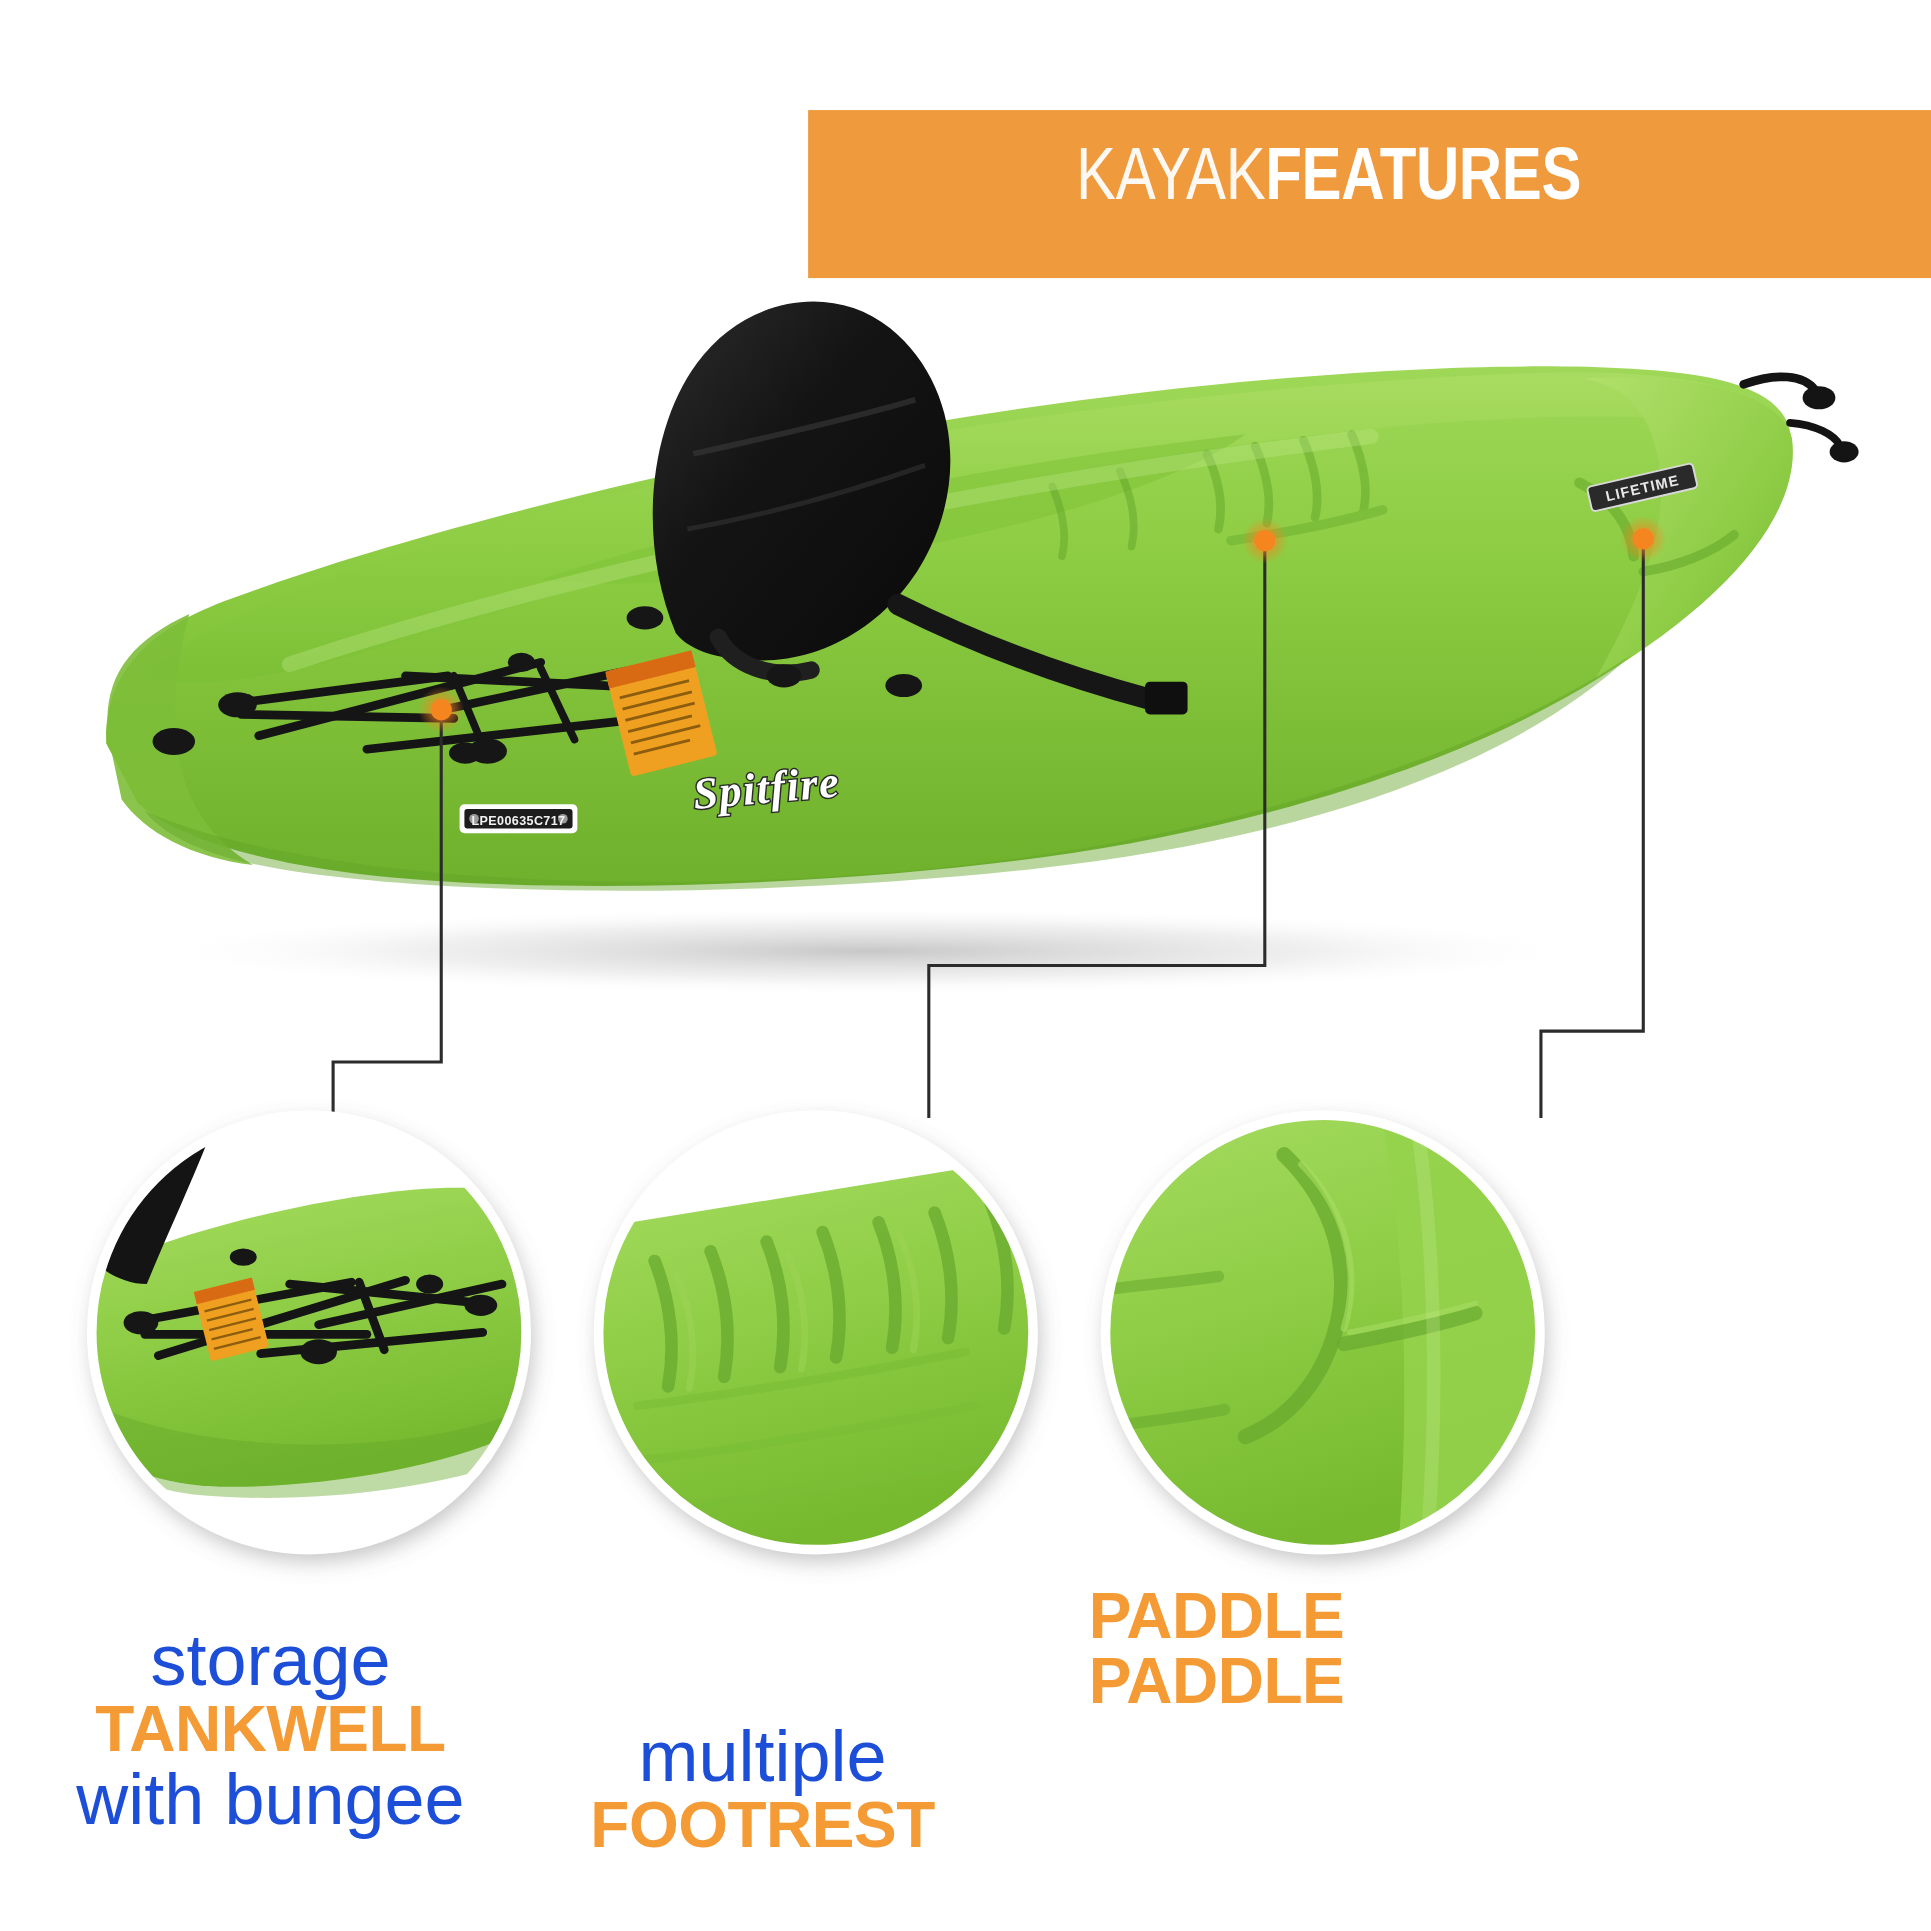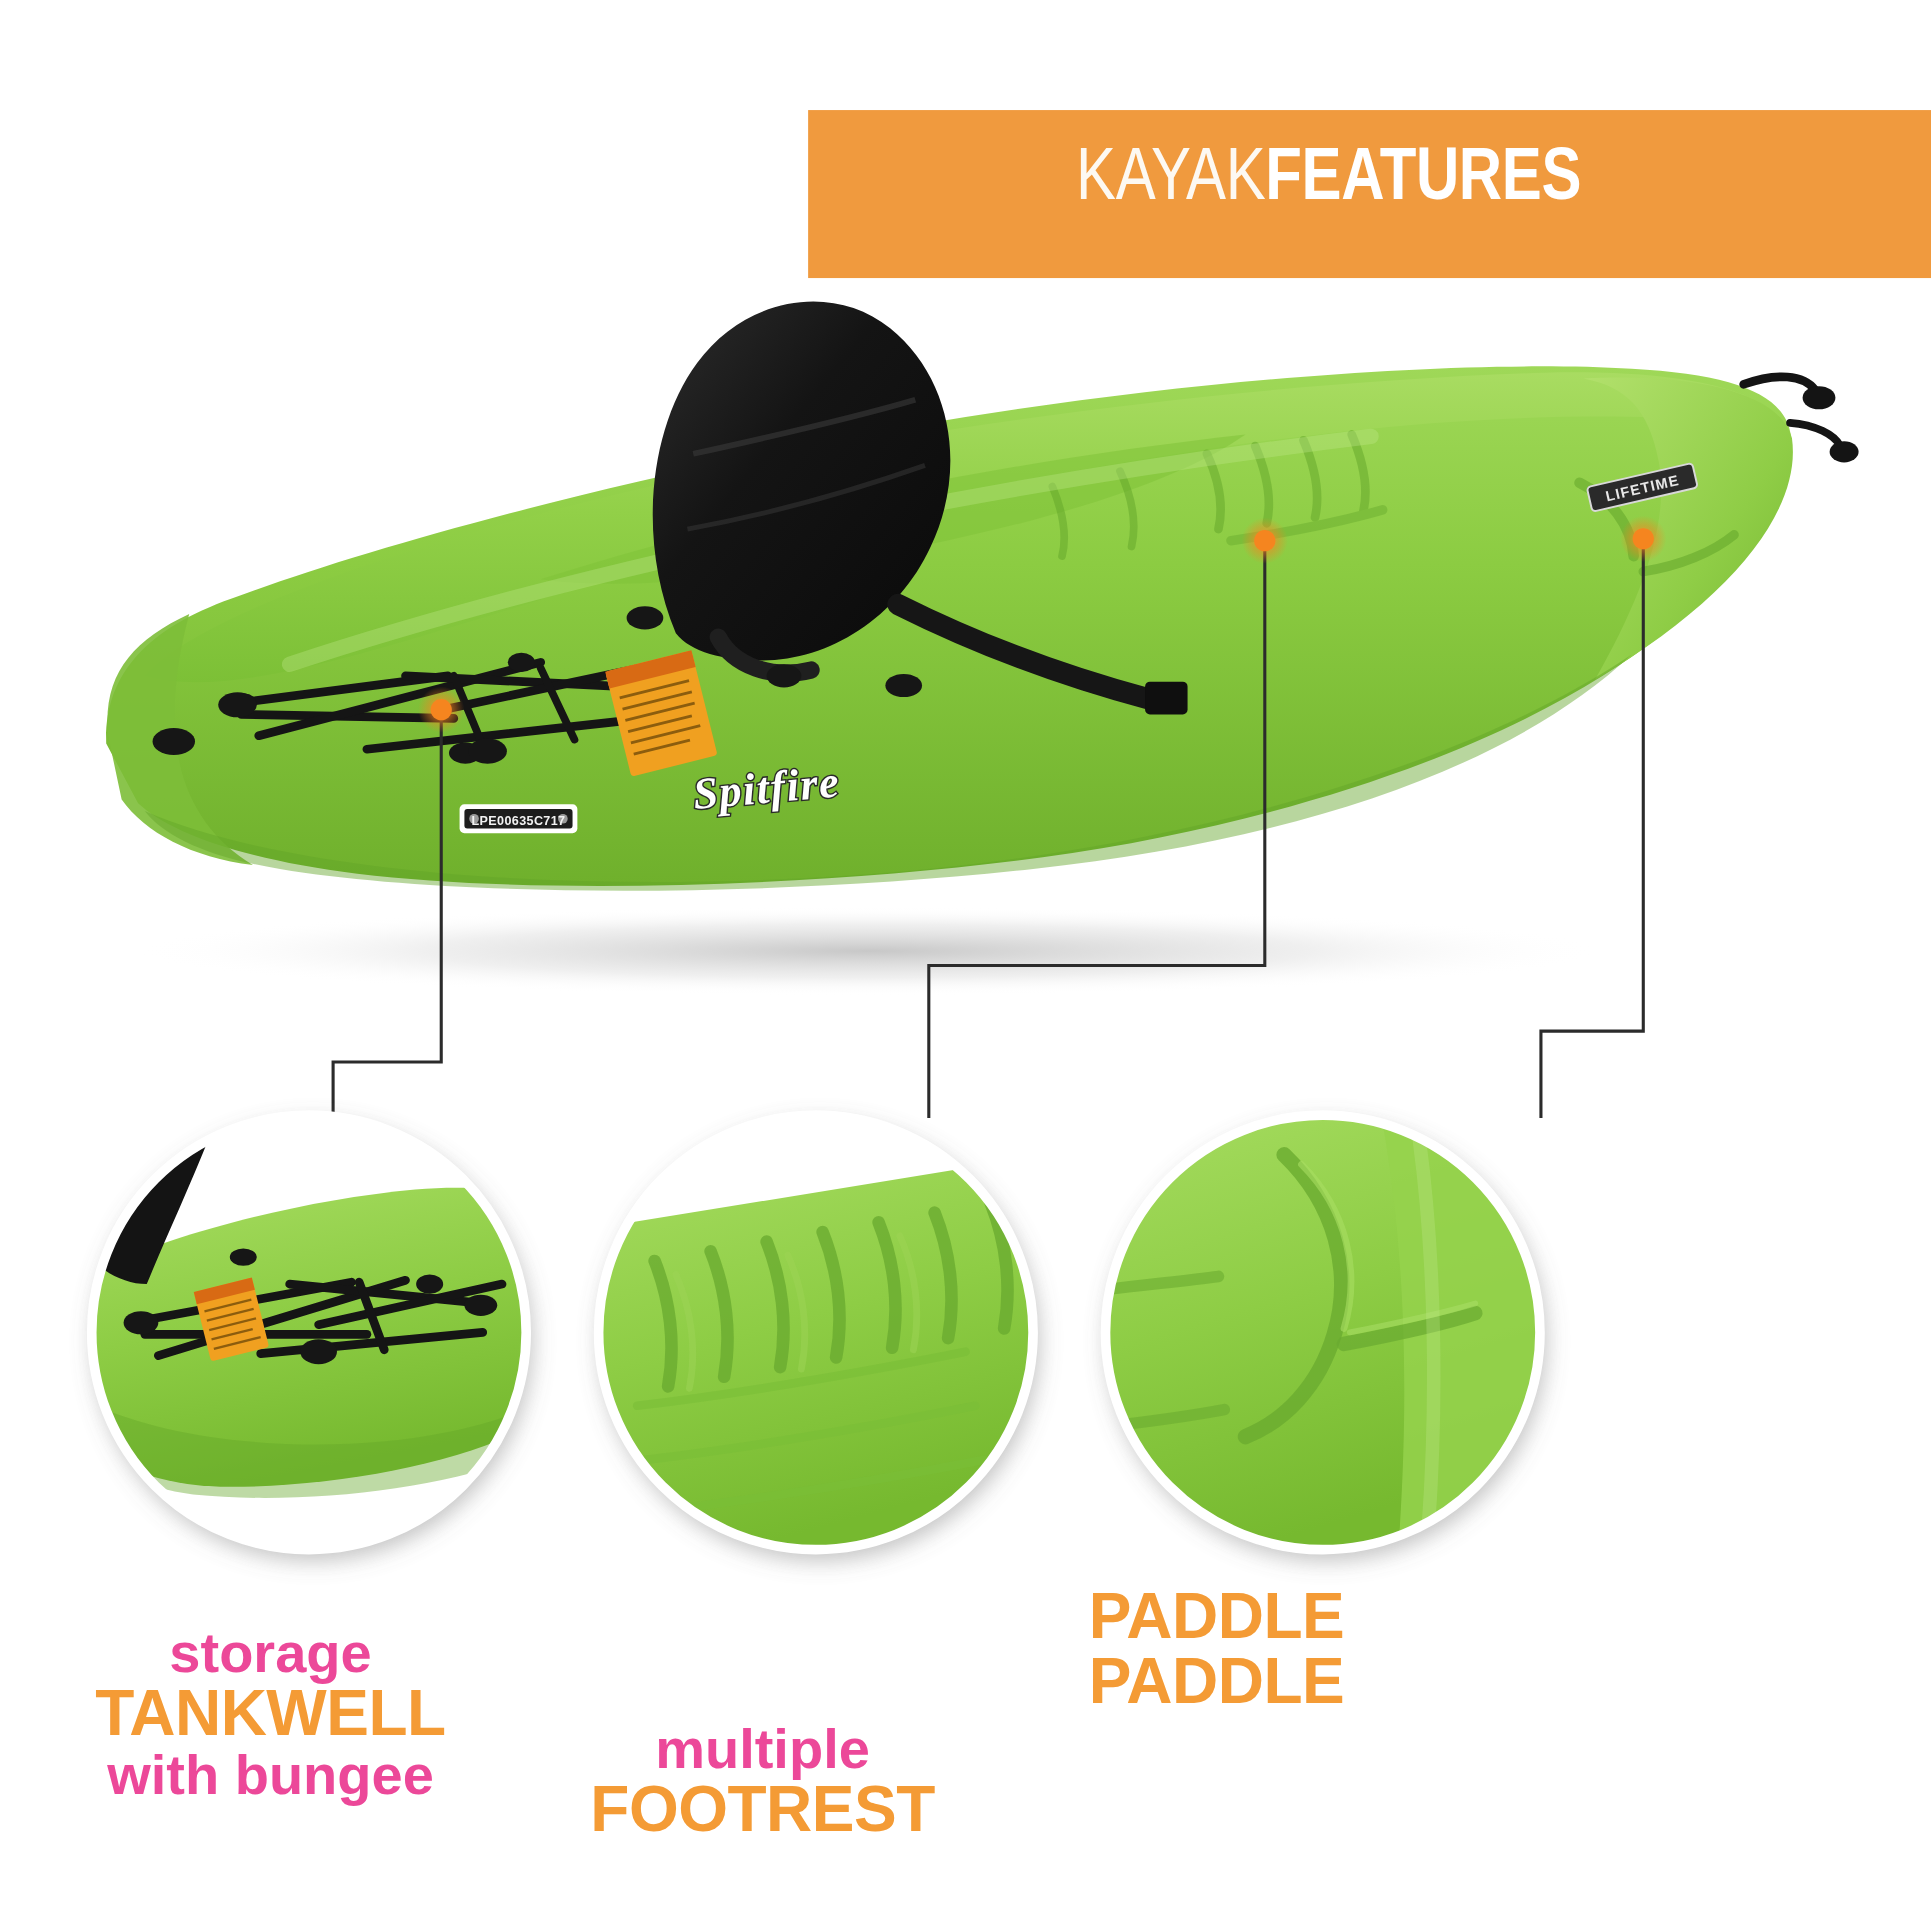--- a/index.html
+++ b/index.html
@@ -28,21 +28,21 @@
 
   
   #stage{ position:absolute; left:0; top:0; width:1931px; height:1931px; }
 
   
   .caption{
     position:absolute; text-align:center;
     width:541px;
   }
   .caption .ln{ display:block; line-height:1.02; white-space:nowrap; }
-  .caption .reg{ font-weight:700; color:#ec4899; font-size:56px; }
+  .caption .reg{ font-weight:400; color:#1d4ed8; font-size:72px; }
   .caption .key{ font-weight:700; color:#f49b35; font-size:64px; letter-spacing:-0.5px; }
   #caption-tankwell{ left:0px;    top:1624px; }
   #caption-footrest{ left:492px;  top:1720px; }
   #caption-paddle  { left:946px;  top:1584px; }
 </style>
 </head>
 <body>
 
 <div id="stage">
 <svg width="1931" height="1931" viewBox="0 0 2000 2000" xmlns="http://www.w3.org/2000/svg">

